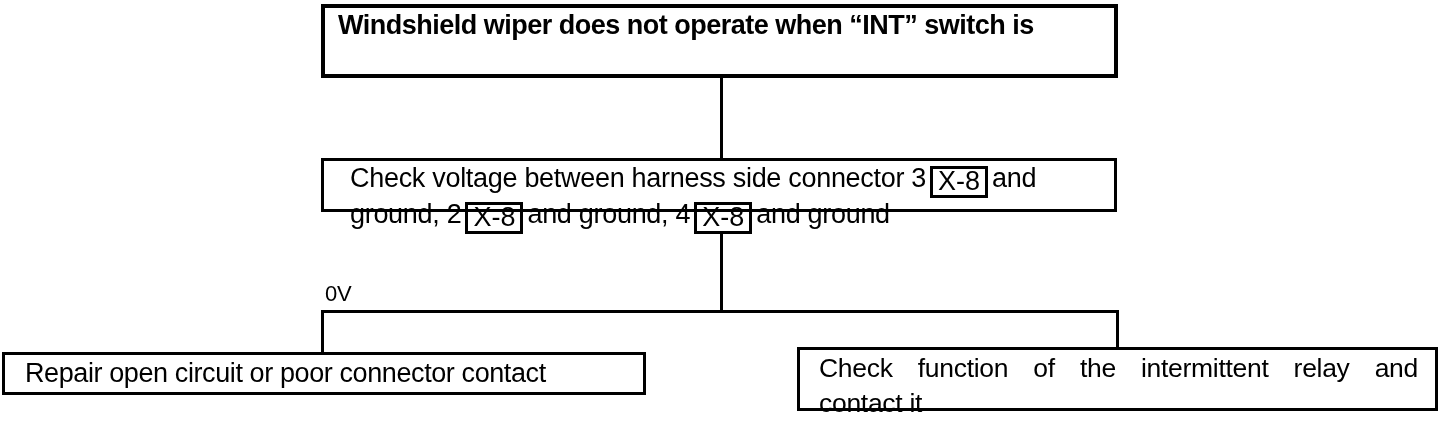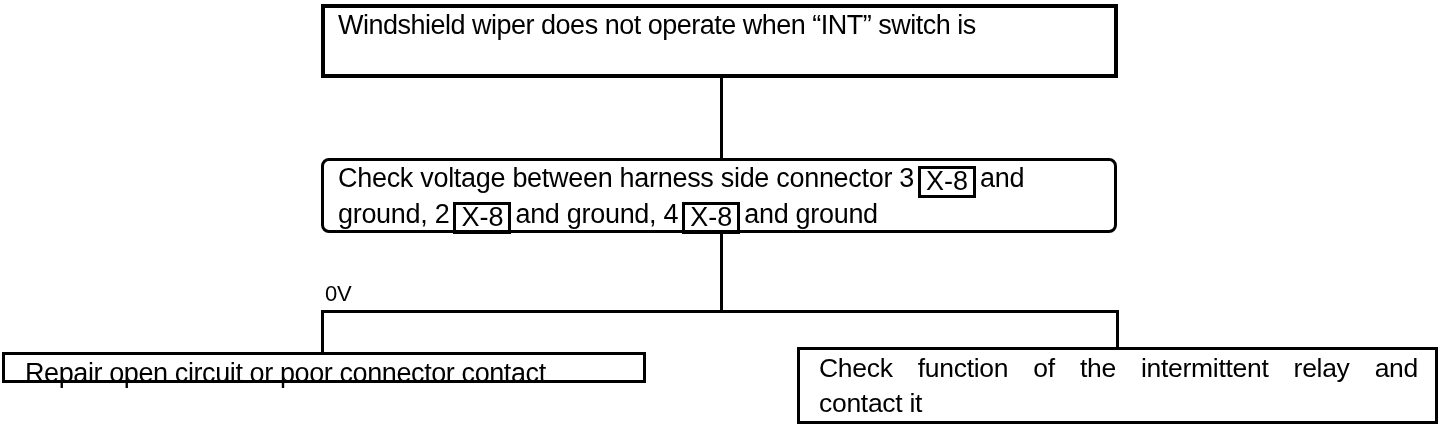--- a/index.html
+++ b/index.html
@@ -24,36 +24,35 @@
     position: absolute;
     background: #000000;
   }
   .nowrap { white-space: nowrap; }
 
   
   #start-box {
     left: 321px; top: 4px;
     width: 797px; height: 74px;
     border-width: 4px;
-    font-weight: normal;
+    font-weight: bold;
     font-size: 27px;
     line-height: 33px;
     letter-spacing: -0.5px;
     padding: 1px 10px 8px 13px;
   }
 
   
   #check-box {
     left: 321px; top: 158px;
-    width: 796px; height: 75px;
+    width: 796px; height: 54px;
     font-size: 27px;
     line-height: 33px;
     letter-spacing: -0.3px;
-    padding: 1px 8px 0 14px;
-    border-radius: 8px;
+    padding: 1px 8px 0 26px;
   }
   .conn-ref {
     display: inline-block;
     border: 3px solid #000000;
     line-height: 25px;
     padding: 0 5px 1px 5px;
     margin: 0 4px;
     vertical-align: -3px;
     letter-spacing: 0;
   }
@@ -71,32 +70,32 @@
     font-size: 22px;
     line-height: 28px;
     letter-spacing: -0.3px;
   }
   #label-0v  { left: 325px; top: 280px; }
   #label-12v { left: 1020px; top: 276px; width: 97px; text-align: right; }
 
   
   #result-left {
     left: 2px; top: 352px;
-    width: 644px; height: 31px;
+    width: 644px; height: 43px;
     font-size: 27px;
     line-height: 36px;
     letter-spacing: -0.4px;
     padding-left: 20px;
     white-space: nowrap;
   }
 
   
   #result-right {
     left: 797px; top: 347px;
-    width: 641px; height: 77px;
+    width: 641px; height: 64px;
     font-size: 26.5px;
     line-height: 35px;
     letter-spacing: -0.3px;
     padding: 1px 17px 0 19px;
   }
   #result-right .justified {
     text-align: justify;
     text-align-last: justify;
   }
 </style>

